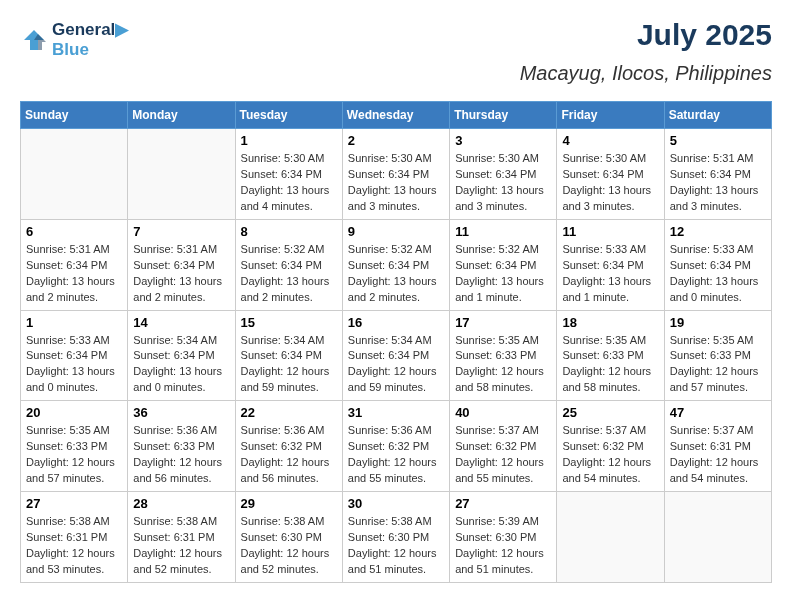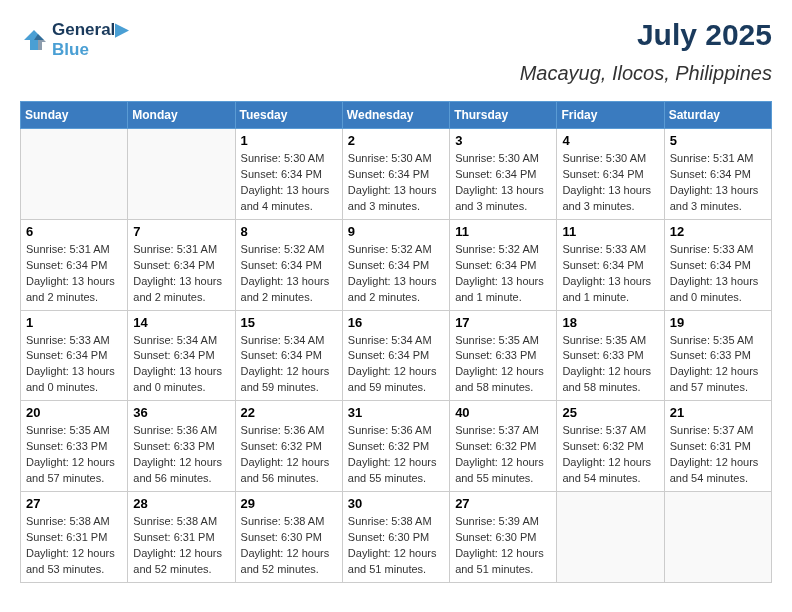--- a/index.html
+++ b/index.html
@@ -221,21 +221,21 @@
         </td>
         <td>
           <div class="day-num">40</div>
           <div class="day-info">Sunrise: 5:37 AM<br>Sunset: 6:32 PM<br>Daylight: 12 hours and 55 minutes.</div>
         </td>
         <td>
           <div class="day-num">25</div>
           <div class="day-info">Sunrise: 5:37 AM<br>Sunset: 6:32 PM<br>Daylight: 12 hours and 54 minutes.</div>
         </td>
         <td>
-          <div class="day-num">21</div>
+          <div class="day-num">47</div>
           <div class="day-info">Sunrise: 5:37 AM<br>Sunset: 6:31 PM<br>Daylight: 12 hours and 54 minutes.</div>
         </td>
       </tr>
       <tr class="week-row">
         <td>
           <div class="day-num">27</div>
           <div class="day-info">Sunrise: 5:38 AM<br>Sunset: 6:31 PM<br>Daylight: 12 hours and 53 minutes.</div>
         </td>
         <td>
           <div class="day-num">28</div>

